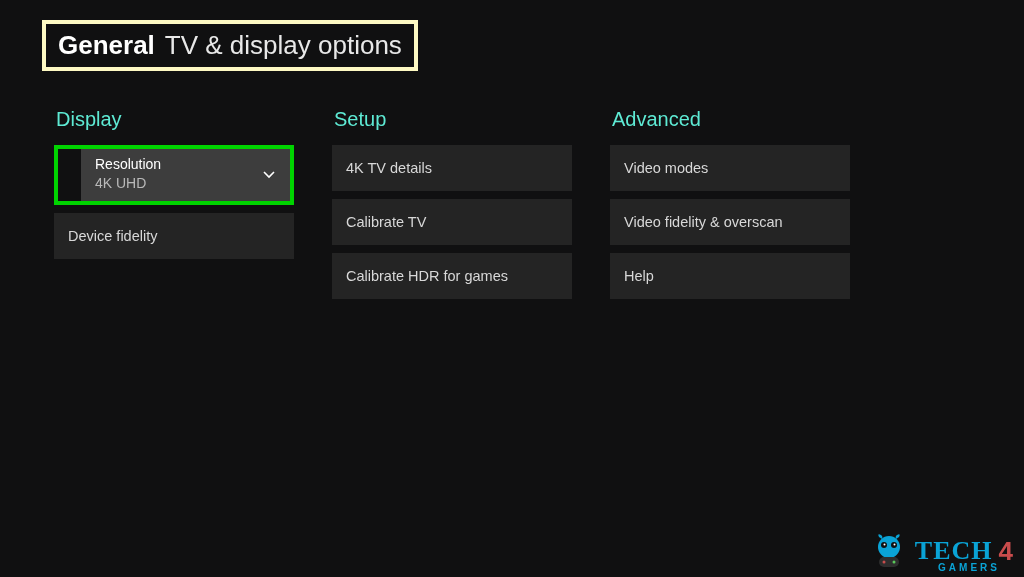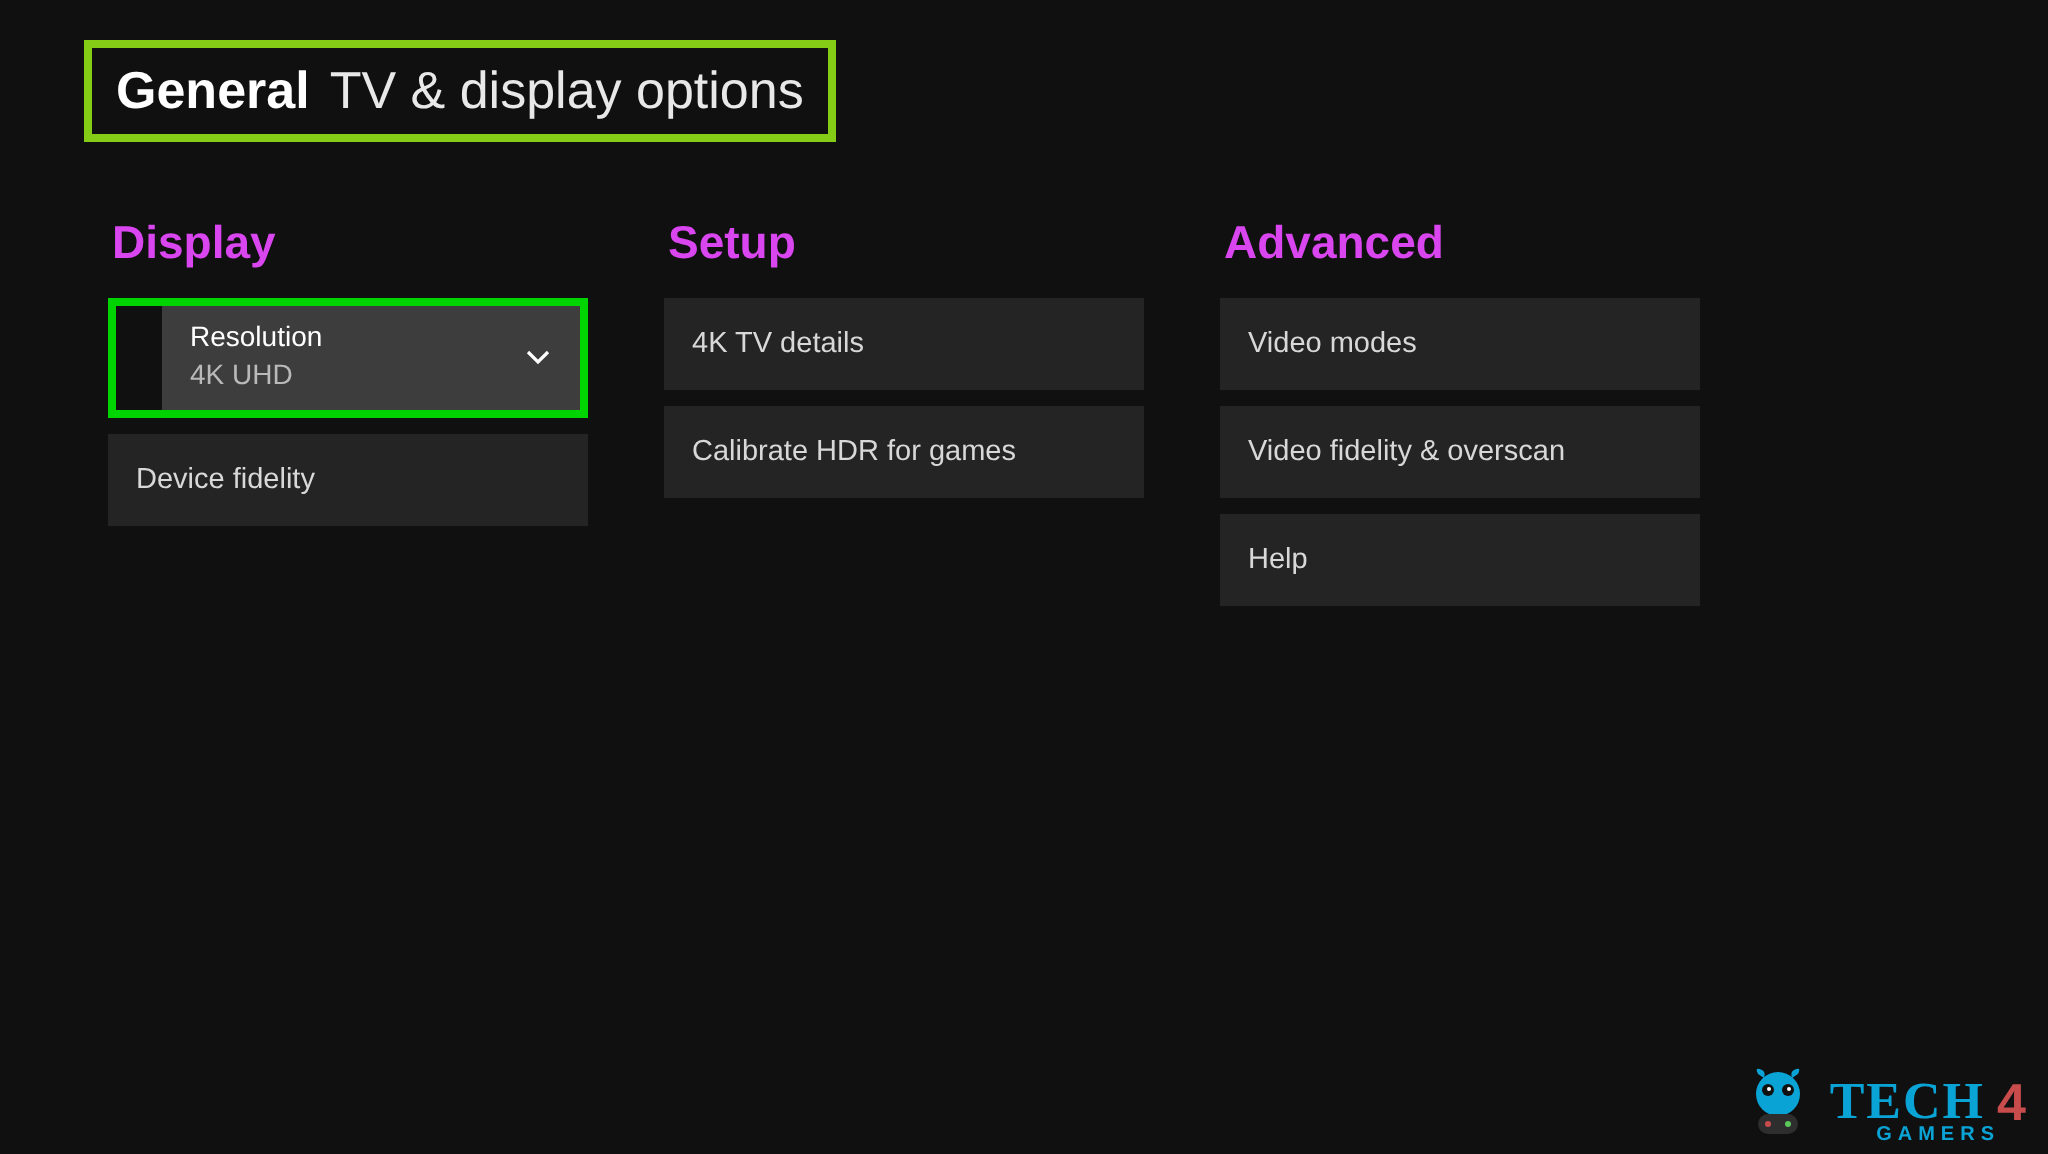--- a/index.html
+++ b/index.html
@@ -10,21 +10,21 @@
     font-family: "Segoe UI", Arial, sans-serif;
     color: #e6e6e6;
     overflow: hidden;
     position: relative;
   }
   .title-bar {
     position: absolute;
     left: 42px;
     top: 20px;
     padding: 6px 12px;
-    border: 4px solid #84cc16;
+    border: 4px solid #fef9c3;
     display: flex;
     align-items: baseline;
     gap: 10px;
   }
   .title-bold {
     font-weight: 700;
     font-size: 26px;
     color: #ffffff;
   }
   .title-rest {
@@ -38,23 +38,23 @@
     top: 108px;
     display: flex;
     gap: 38px;
   }
   .col {
     width: 240px;
     display: flex;
     flex-direction: column;
   }
   .col-header {
-    font-size: 23px;
-    font-weight: 700;
-    color: #d946ef;
+    font-size: 20px;
+    font-weight: 400;
+    color: #5eead4;
     margin-bottom: 14px;
     padding-left: 2px;
   }
   .item {
     background: #242424;
     height: 46px;
     margin-bottom: 8px;
     display: flex;
     align-items: center;
     padding: 16px 14px;
@@ -140,20 +140,23 @@
       <span>Device fidelity</span>
     </div>
   </div>
 
   <div class="col">
     <div class="col-header">Setup</div>
     <div class="item">
       <span>4K TV details</span>
     </div>
     <div class="item">
+      <span>Calibrate TV</span>
+    </div>
+    <div class="item">
       <span>Calibrate HDR for games</span>
     </div>
   </div>
 
   <div class="col">
     <div class="col-header">Advanced</div>
     <div class="item">
       <span>Video modes</span>
     </div>
     <div class="item">

